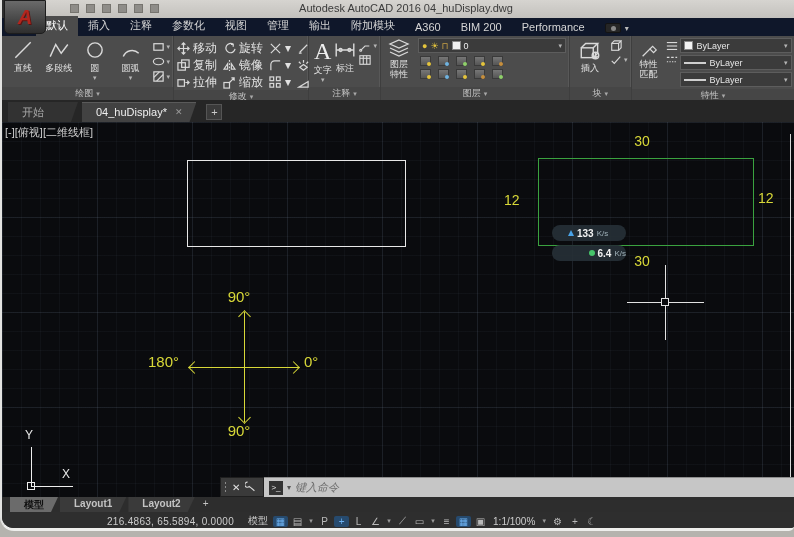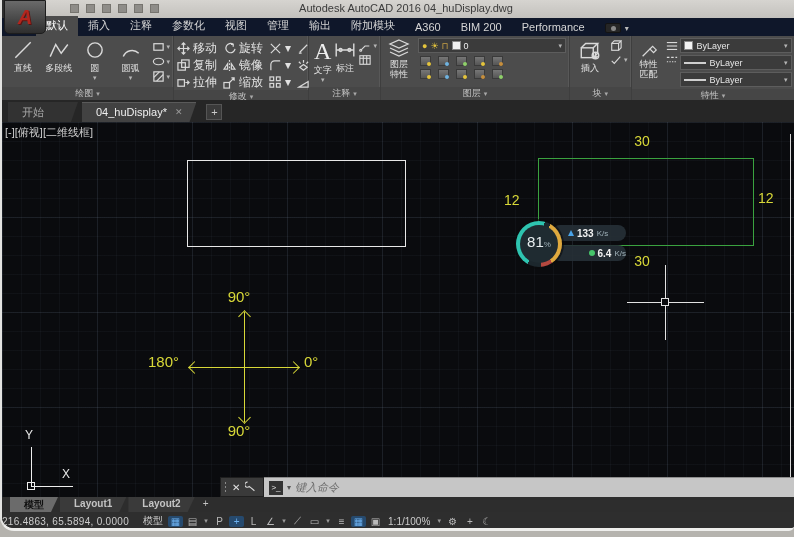--- a/index.html
+++ b/index.html
@@ -123,21 +123,21 @@
   .cmd-ph { font-style:italic; color:#6e6e6e; font-size:11px; }
 
   
   .laytabs { position:absolute; top:497px; left:0; right:0; height:15px; background:#2d2d2d; display:flex; align-items:stretch; padding-left:8px; font-size:10px; }
   .ltab { padding:1px 14px 0; color:#c4c4c4; background:#3a3a3a; clip-path:polygon(0 0,100% 0,calc(100% - 7px) 100%,0 100%); margin-right:2px; cursor:pointer;font-weight:bold; }
   .ltab.active { background:#6b6b6b; color:#111; font-weight:bold; }
   .ltab-add { color:#c4c4c4; padding:1px 6px 0; cursor:pointer; }
 
   
   .statusbar { position:absolute; top:512px; left:0; right:0; height:18px; background:#2e2e2e; display:flex; align-items:center; font-size:10px; color:#cccccc; }
-  .coords { letter-spacing:.3px; }
+  .coords { margin-left:105px; letter-spacing:.3px; }
   .sb-model { margin-left:10px; padding:0 4px; cursor:pointer; }
   .sico { width:15px; text-align:center; font-size:10px; color:#b9b9b9; cursor:pointer; margin:0 1px; }
   .sico.on { color:#6db2f2; background:#264a6e; border-radius:2px; }
   .sico.caret { width:8px; font-size:7px; color:#9a9a9a; }
   .sb-scale { margin:8px 4px; cursor:pointer; }
 </style>
 </head>
 <body>
 
 <div class="window">
@@ -551,26 +551,20 @@
     <div class="badge">
       <div class="pill p1">
         <span class="pic up"></span>
         <span class="v">133</span>
         <span class="u">K/s</span>
       </div>
       <div class="pill p2">
         <span class="pic dn"></span>
         <span class="v">6.4</span>
         <span class="u">K/s</span>
-      </div>
-      <div class="ring">
-        <div class="ring-inner">
-          <span class="pct">81</span>
-          <span class="pctu">%</span>
-        </div>
       </div>
     </div>
   </div>
 
   <div class="cmdbar">
     <div class="cmd-left">
       <span class="grip"></span>
       <span class="cmd-x">✕</span>
       <span><svg width="12" height="12" viewBox="0 0 14 14">
             <path d="M3,2.5 a3,3 0 1 0 2,5 l6,5" stroke="#cfcfcf" stroke-width="2"></path>

